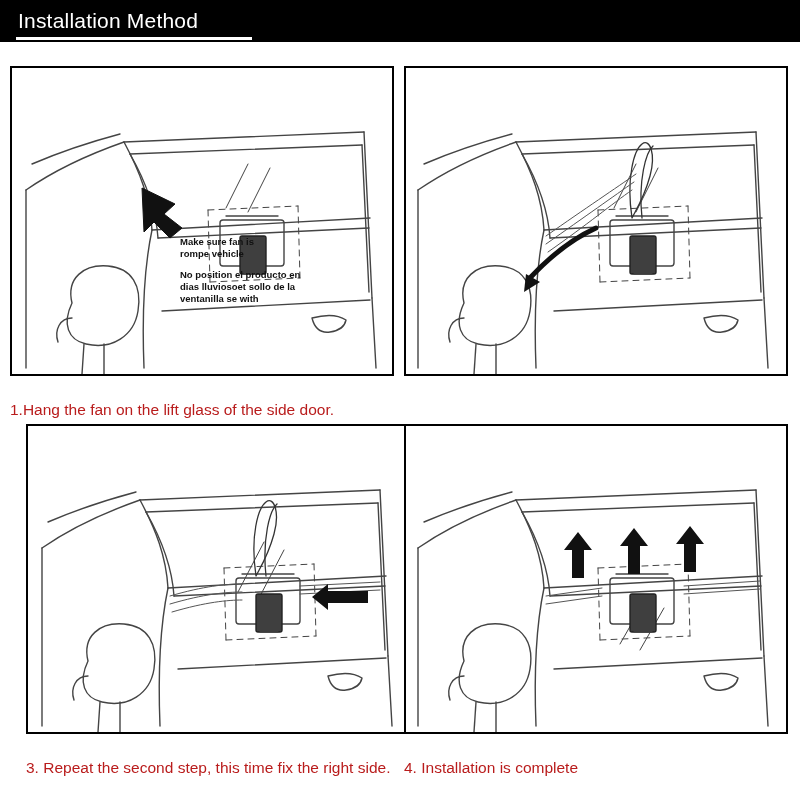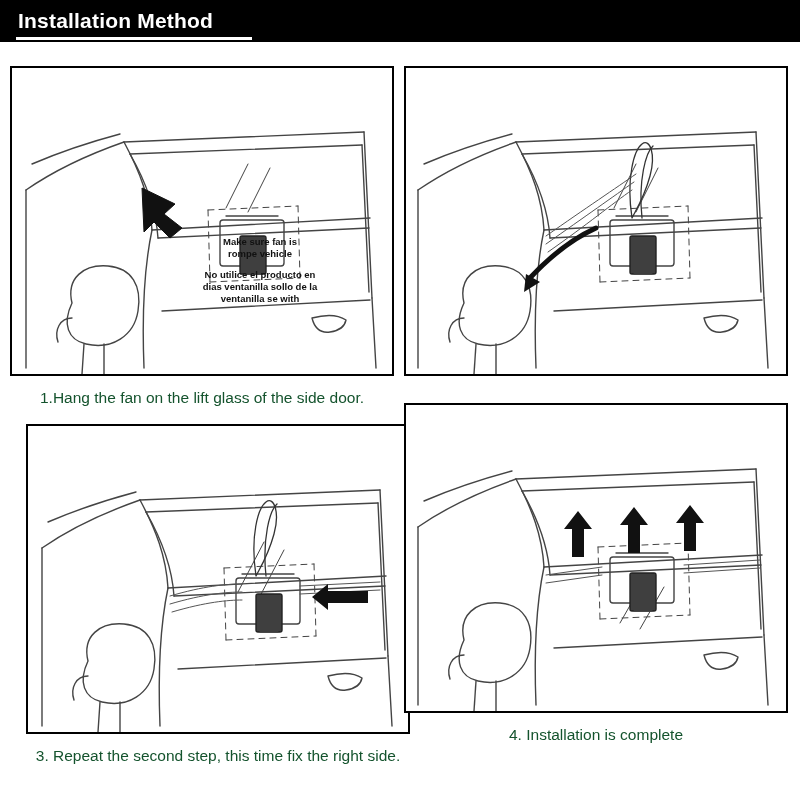--- a/index.html
+++ b/index.html
@@ -27,21 +27,21 @@
     top: 0;
     width: 800px;
     height: 42px;
     background: #000000;
   }
   .header-title {
     position: absolute;
     left: 18px;
     top: 8px;
     font-size: 21px;
-    font-weight: bold;
+    font-weight: normal;
     color: #ffffff;
     letter-spacing: 0.2px;
     line-height: 26px;
     white-space: nowrap;
   }
   .header-underline {
     position: absolute;
     left: 16px;
     top: 37px;
     width: 236px;
@@ -52,47 +52,46 @@
   .grid {
     position: absolute;
     left: 0;
     top: 48px;
     width: 800px;
     height: 740px;
   }
   .cell {
     position: absolute;
     width: 384px;
-    text-align: center;
   }
   .cell.c1 { left: 10px;  top: 18px; }
   .cell.c2 { left: 404px; top: 18px; }
   .cell.c3 { left: 26px;  top: 376px; }
-  .cell.c4 { left: 404px; top: 355px; }
+  .cell.c4 { left: 404px; top: 376px; }
 
   .panel {
     position: relative;
     width: 384px;
     height: 310px;
     border: 2px solid #000000;
     background: #ffffff;
     box-sizing: border-box;
     overflow: hidden;
   }
   .panel svg {
     position: absolute;
     left: 0;
     top: 0;
     display: block;
   }
   .caption {
-    margin-top: 12px;
+    margin-top: 24px;
     font-size: 15.5px;
     line-height: 20px;
-    color: #14532d;
+    color: #b91c1c;
     white-space: nowrap;
   }
   
   .warn {
     position: absolute;
     left: 168px;
     top: 168px;
     width: 160px;
     font-size: 9.5px;
     font-weight: bold;
@@ -165,22 +164,22 @@
           <g stroke="#111" fill="#111">
             <path d="M130 120 L163 136 L152 146 L170 160 L158 170 L142 154 L132 164 Z"></path>
           </g>
         </svg>
         <div class="warn">
           <div class="blk">
             <div>Make sure fan is</div>
             <div>rompe vehicle</div>
           </div>
           <div class="blk">
-            <div>No utilice el producto en</div>
-            <div>dias ventanilla sollo de la</div>
+            <div>No position el producto en</div>
+            <div>dias lluviosoet sollo de la</div>
             <div>ventanilla se with</div>
           </div>
         </div>
       </div>
       <div class="caption">1.Hang the fan on the lift glass of the side door.</div>
     </div>
 
     <div class="cell c2">
       <div class="panel">
         <svg width="384" height="310" viewBox="0 0 384 310">

